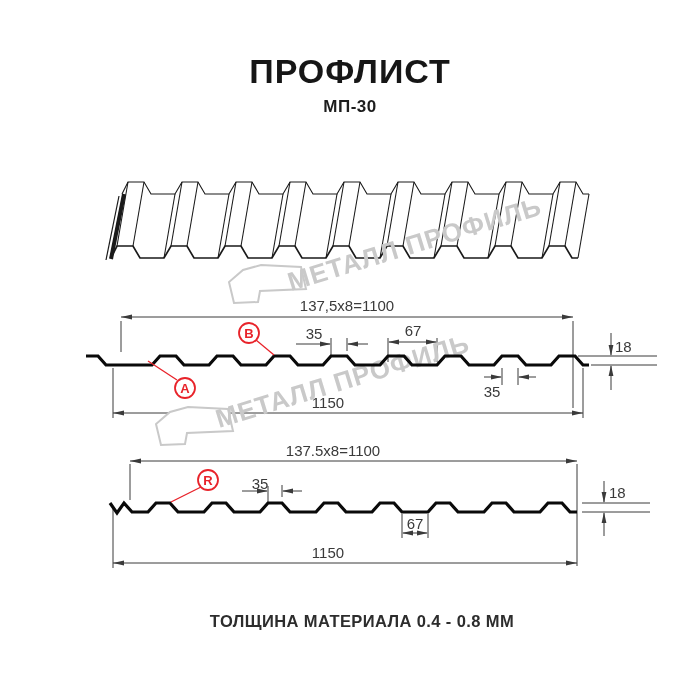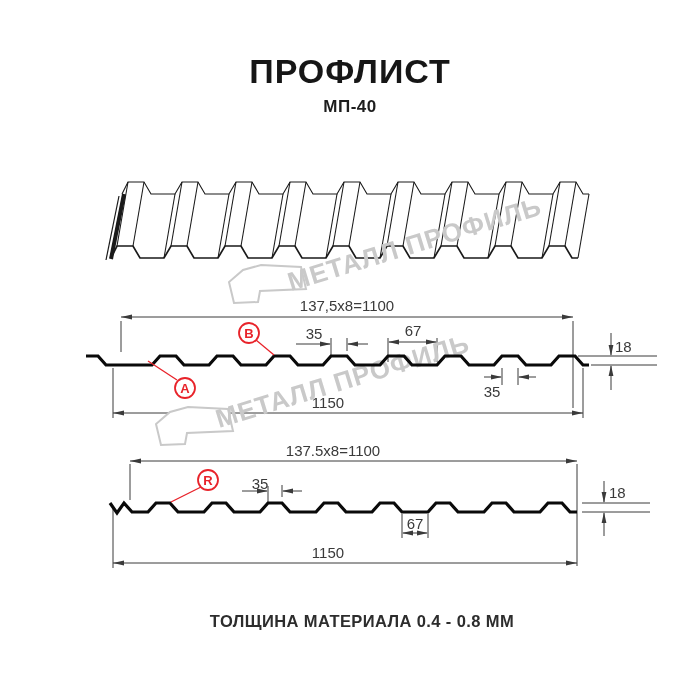--- a/index.html
+++ b/index.html
@@ -15,21 +15,21 @@
   svg text.wm{font-family:"Liberation Sans","DejaVu Sans",sans-serif;font-size:26px;font-weight:700;
               letter-spacing:1px;}
 </style>
 </head>
 <body>
 
 <div class="canvas">
 
   <div class="hdr">
     <div class="title">ПРОФЛИСТ</div>
-    <div class="subtitle">МП-40</div>
+    <div class="subtitle">МП-30</div>
   </div>
 
   <svg id="art" width="700" height="700" viewBox="0 0 700 700" style="position:absolute;left:0;top:0;">
 
     <g id="sheet3d" fill="none" stroke="#1a1a1a">
         <path d="M122,194 L128,182 L144,182 L151,194 L175,194 L182,182 L198,182 L205,194 L229,194 L236,182 L252,182 L259,194 L283,194 L290,182 L306,182 L313,194 L337,194 L344,182 L360,182 L367,194 L391,194 L398,182 L414,182 L421,194 L445,194 L452,182 L468,182 L475,194 L499,194 L506,182 L522,182 L529,194 L553,194 L560,182 L576,182 L583,194 L589,194" stroke-width="1.1" fill="none" stroke-linejoin="miter"></path>
         <path d="M117,246 L128,182" stroke-width="1.05" fill="none" stroke-linejoin="miter"></path>
         <path d="M133,246 L144,182" stroke-width="1.05" fill="none" stroke-linejoin="miter"></path>
         <path d="M164,258 L175,194" stroke-width="1.05" fill="none" stroke-linejoin="miter"></path>
         <path d="M171,246 L182,182" stroke-width="1.05" fill="none" stroke-linejoin="miter"></path>

